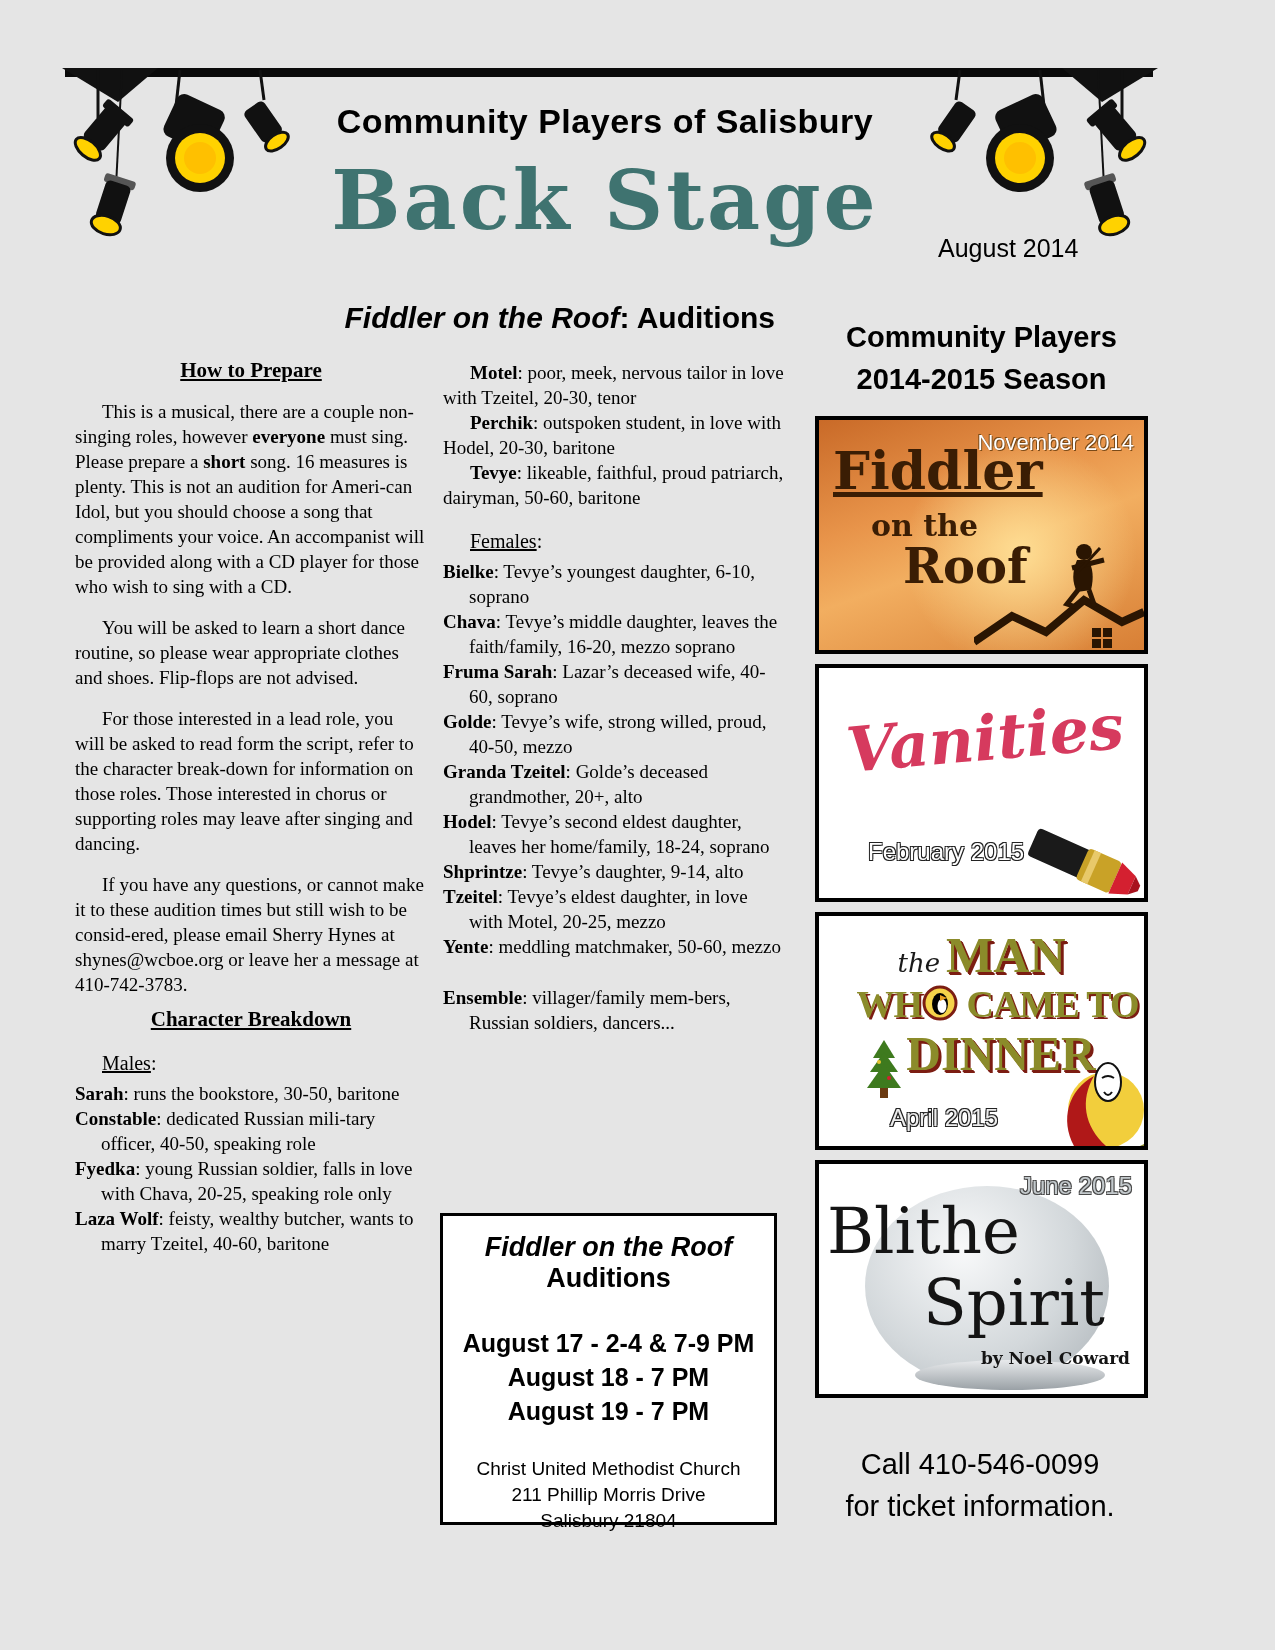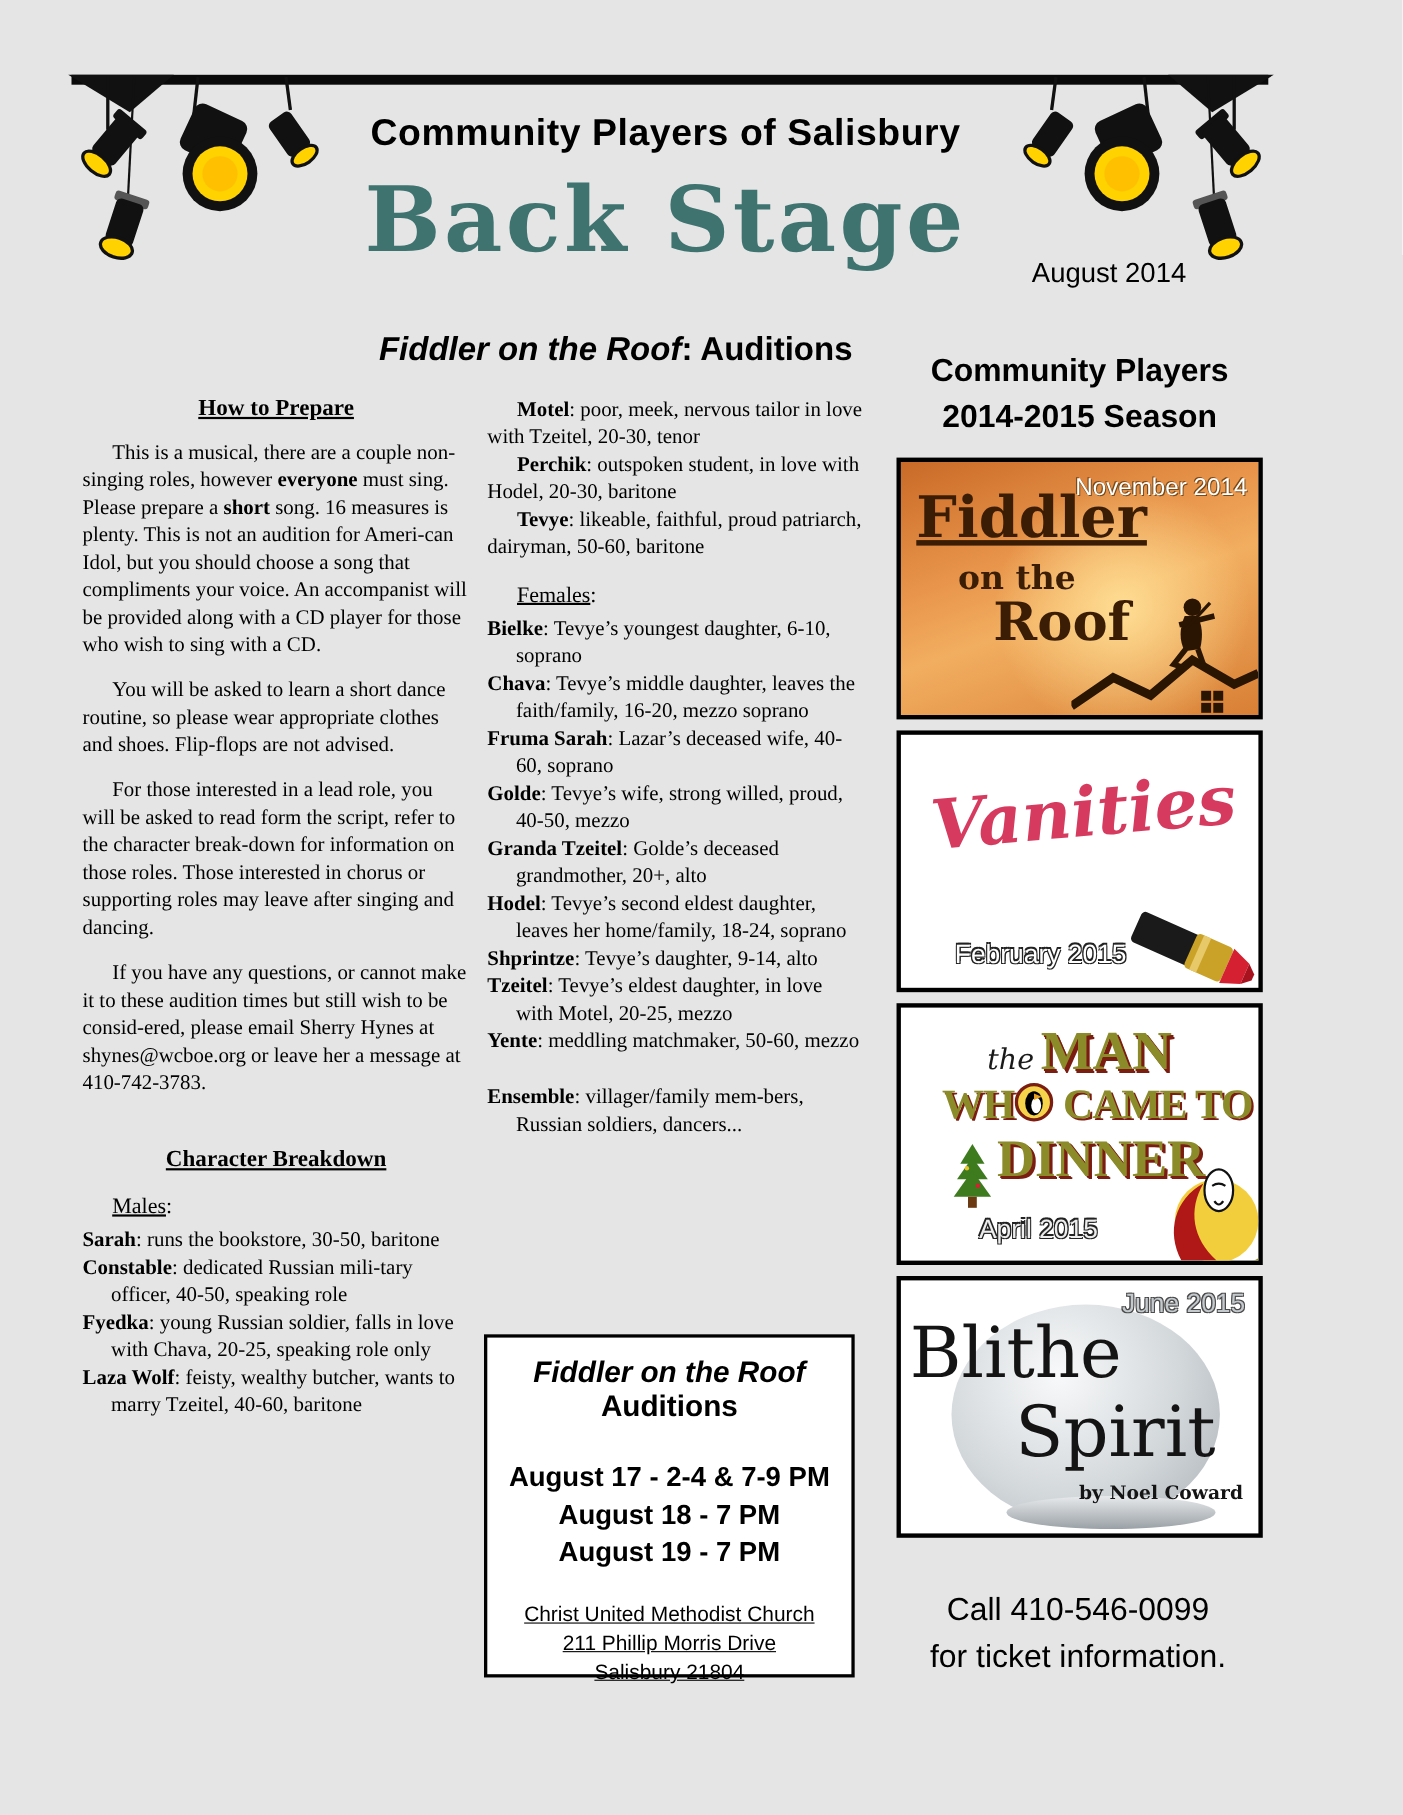--- a/index.html
+++ b/index.html
@@ -21,57 +21,57 @@
   .main-title{position:absolute;left:75px;top:301px;width:700px;text-align:right;
               font:bold 30px "Liberation Sans",sans-serif;}
 
   
   .col-left{position:absolute;left:75px;top:358px;width:352px;}
   .col-mid{position:absolute;left:443px;top:360px;width:342px;}
   .col-right{position:absolute;left:815px;top:316px;width:333px;}
 
   .sec-heading{text-align:center;font:bold 21px "Liberation Serif",serif;
                text-decoration:underline;margin:0 0 4px;}
-  .mt{margin-top:44px;}
+  .mt{margin-top:10px;}
   .body-para{margin:16px 0 0;font:19px/25px "Liberation Serif",serif;text-indent:27px;}
   .group-label{margin:20px 0 6px 27px;font:20px "Liberation Serif",serif;}
   .ul{text-decoration:underline;}
   .char{font:19px/25px "Liberation Serif",serif;}
   .hang{padding-left:26px;text-indent:-26px;}
   .firstindent{text-indent:27px;}
   .ens{margin-top:26px;}
 
   
   .audition-box{position:absolute;left:440px;top:1213px;width:337px;height:312px;
                 border:3px solid #000;box-sizing:border-box;text-align:center;background:#fff;}
   .box-title{margin-top:16px;font:bold italic 27px "Liberation Sans",sans-serif;}
   .box-title2{font:bold 27px "Liberation Sans",sans-serif;}
   .box-dates{margin-top:32px;font:bold 25px/34px "Liberation Sans",sans-serif;}
-  .box-loc{margin-top:28px;font:19px/26px "Liberation Sans",sans-serif;text-decoration:underline;}
+  .box-loc{margin-top:28px;font:19px/26px "Liberation Sans",sans-serif;}
 
   
   .season-heading{text-align:center;font:bold 29px/42px "Liberation Sans",sans-serif;margin-bottom:16px;}
   .poster{position:relative;width:333px;height:238px;border:4px solid #000;box-sizing:border-box;
           overflow:hidden;background:#fff;margin-bottom:10px;font-family:"DejaVu Serif",serif;}
 
   
   .poster-fiddler{background:
       radial-gradient(circle at 62% 58%, rgba(255,224,150,.95), rgba(255,190,110,0) 48%),
       linear-gradient(160deg,#c96a28 0%,#e8944a 35%,#f2ae60 55%,#d87f35 100%);}
   .f-l1{position:absolute;left:14px;top:20px;font:bold 52px "DejaVu Serif",serif;color:#3A1D04;text-decoration:underline;}
   .f-l2{position:absolute;left:52px;top:88px;font:bold 30px "DejaVu Serif",serif;color:#3A1D04;}
   .f-l3{position:absolute;left:84px;top:118px;font:bold 48px "DejaVu Serif",serif;color:#3A1D04;}
   .f-date{position:absolute;right:10px;top:10px;font:22px "Liberation Sans",sans-serif;color:#fff;
           text-shadow:1px 1px 0 #7a4a18,-1px -1px 0 #7a4a18;}
   .f-sil{position:absolute;right:0;bottom:0;}
 
   
   .v-title{position:absolute;left:8px;top:34px;width:316px;text-align:center;
            font:bold italic 62px "DejaVu Serif",serif;color:#D63A5E;transform:rotate(-5deg);}
-  .v-date{position:absolute;left:16px;bottom:16px;font:24px "Liberation Sans",sans-serif;color:#fff;
+  .v-date{position:absolute;left:16px;bottom:32px;font:24px "Liberation Sans",sans-serif;color:#fff;
           text-shadow:-1px -1px 0 #222,1px -1px 0 #222,-1px 1px 0 #222,1px 1px 0 #222;padding-left:33px;}
   .v-lipstick{position:absolute;right:-8px;bottom:-10px;transform:rotate(24deg);}
 
   
   .poster-dinner{text-align:center;}
   .d-l1{margin-top:14px;}
   .d-the{font:italic 26px "DejaVu Serif",serif;color:#1a1a1a;margin-right:6px;}
   .d-big{font:bold 50px/50px "Liberation Serif",serif;color:#8B8B2A;
          text-shadow:2px 2px 0 #7C1D12,3px 3px 0 #7C1D12;letter-spacing:0px;}
   .d-l2{font:bold 38px/44px "Liberation Serif",serif;color:#8B8B2A;

